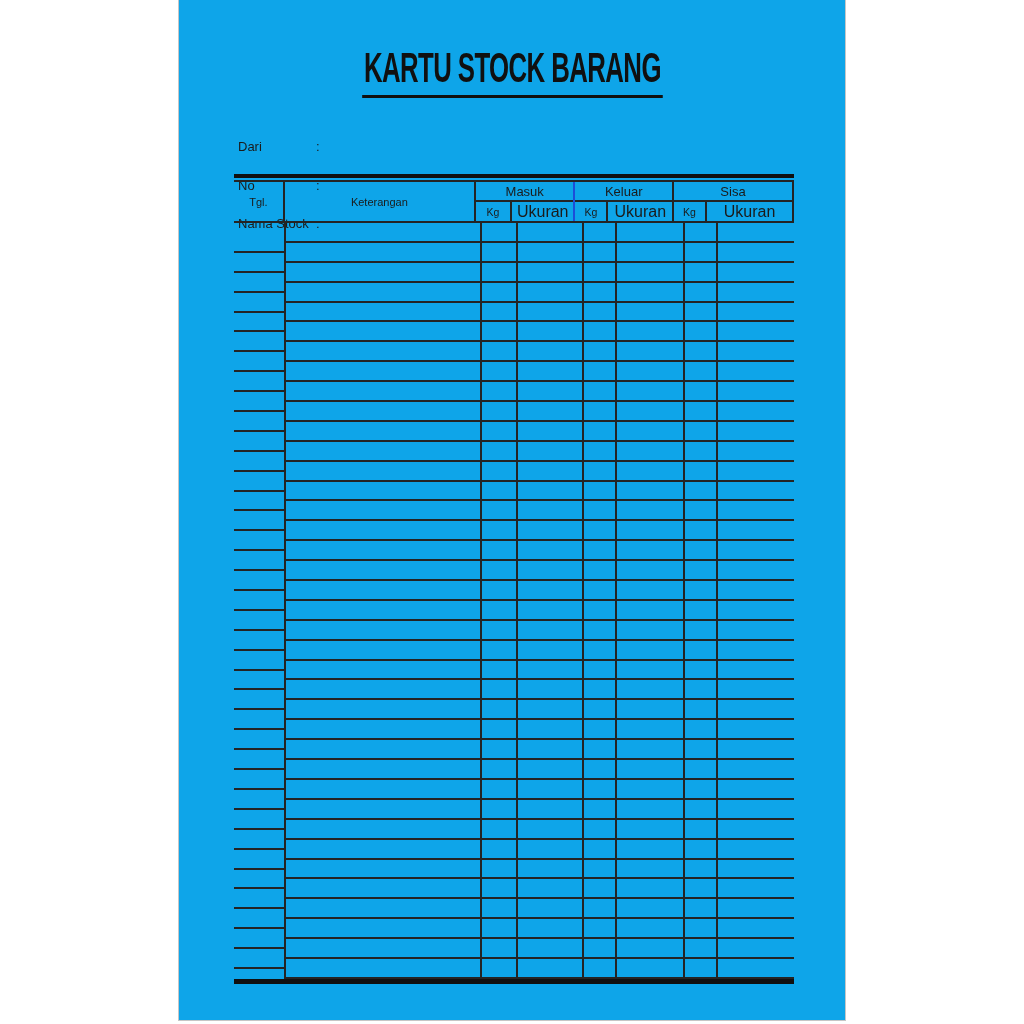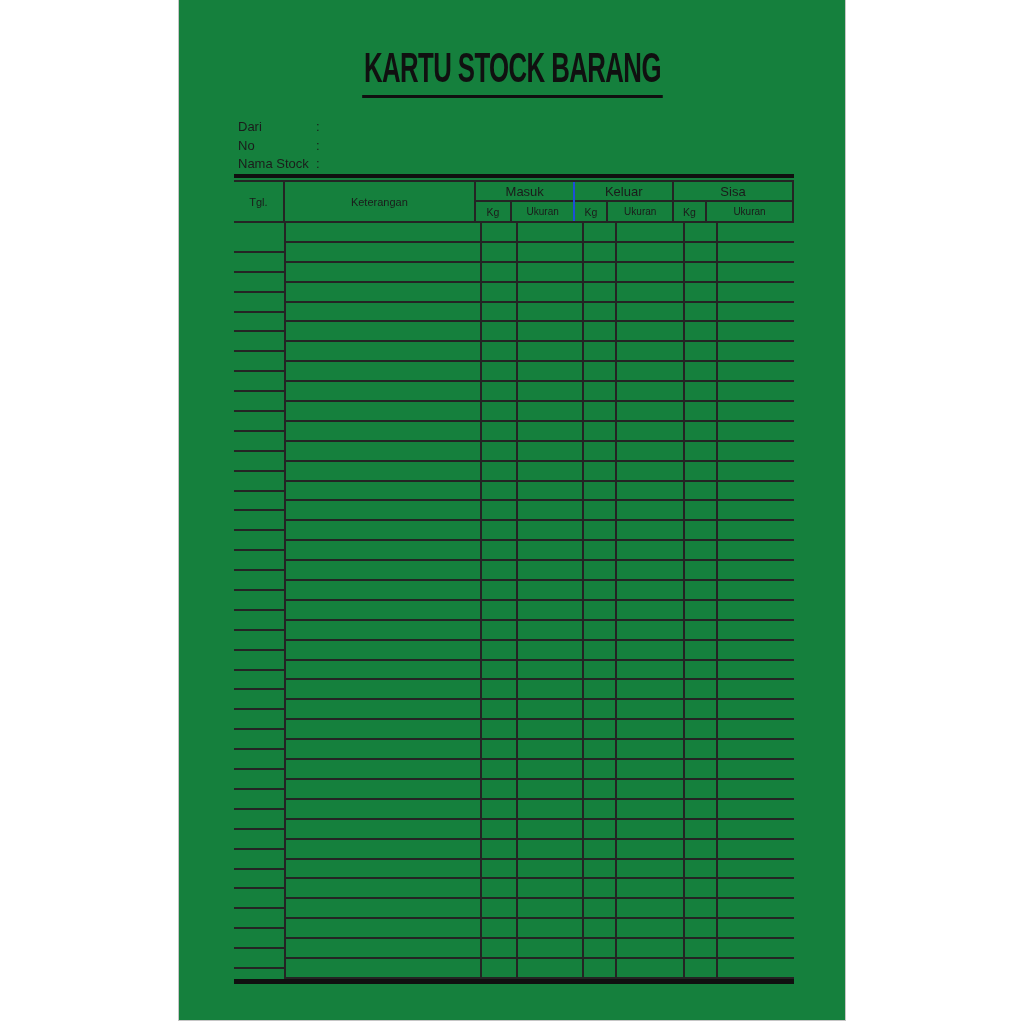--- a/index.html
+++ b/index.html
@@ -2,34 +2,34 @@
 <html><head>
 <meta charset="utf-8">
 <style>
   * { margin:0; padding:0; box-sizing:border-box; }
   html,body { width:1024px; height:1024px; background:#ffffff;
               font-family:"Liberation Sans", sans-serif; color:#1b1b1b; }
   .stage { position:relative; width:1024px; height:1024px; background:#ffffff; overflow:hidden; }
 
   
   .page { position:absolute; left:178px; top:0; width:668px; height:1021px;
-          background:#15803d;
+          background:#0ea5e9;
           border-left:1px solid #c6c6c6; border-right:1px solid #c6c6c6;
           border-bottom:1px solid #c6c6c6; }
 
   
   .title-wrap { position:absolute; left:0; top:46px; width:100%; text-align:center; }
   .form-title { display:inline-block; font-size:43px; font-weight:bold; line-height:1;
                 letter-spacing:-1px; color:#101010; white-space:nowrap;
                 transform:scaleX(0.60); transform-origin:center top;
                 padding:0 3px 6px 3px; border-bottom:3.5px solid #101010; }
 
   
   .fields { position:absolute; left:59px; top:118px; font-size:13px; line-height:18.5px; }
-  .field-row { display:flex; height:18.5px; align-items:center; }
+  .field-row { display:flex; height:18.5px; align-items:center;margin-top:20px; }
   .f-label { width:78px; }
   .f-colon { width:10px; }
   .f-value { min-width:120px; }
 
   
   .stock-table { position:absolute; left:55px; top:174px; width:560px; }
   .rule-thick-top { height:4px; background:#101010; margin-bottom:2px; }
   .rule-thick-bottom { height:5px; background:#101010; }
 
   .thead { display:flex; height:43px; border-top:2px solid #242424; border-bottom:2px solid #242424; }
@@ -39,21 +39,21 @@
   .h-group { display:flex; flex-direction:column; }
   .h-group.g1 { width:102px; border-right:2px solid #1d4ed8; }
   .h-group.g2 { width:101px; border-right:2px solid #242424; }
   .h-group.g3 { width:123px; border-right:2px solid #242424; }
   .h-group-label { height:20px; display:flex; align-items:center; justify-content:center;
                    font-size:13px; border-bottom:2px solid #242424; }
   .h-sub { flex:1; display:flex; }
   .h-sub .h-kg { display:flex; align-items:center; justify-content:center;
                  font-size:10.5px; border-right:2px solid #242424; }
   .g1 .h-kg { width:36px; } .g2 .h-kg { width:33px; } .g3 .h-kg { width:33px; }
-  .h-sub .h-uk { flex:1; display:flex; align-items:center; justify-content:center; font-size:10px; }
+  .h-sub .h-uk { flex:1; display:flex; align-items:center; justify-content:center; font-size:16px; }
 
   .tbody { position:relative; height:756px; display:flex; flex-direction:column; overflow:hidden; }
   .t-row { flex:1; display:flex; }
   .t-row .cell { border-bottom:2px solid #242424; }
   .t-row .c0 { width:52px;  border-bottom:none; border-right:2px solid #242424; }
   .t-row .c1 { width:196px; border-right:2px solid #242424; }
   .t-row .c2 { width:36px;  border-right:2px solid #242424; }
   .t-row .c3 { width:66px;  border-right:2px solid #242424; }
   .t-row .c4 { width:33px;  border-right:2px solid #242424; }
   .t-row .c5 { width:68px;  border-right:2px solid #242424; }

